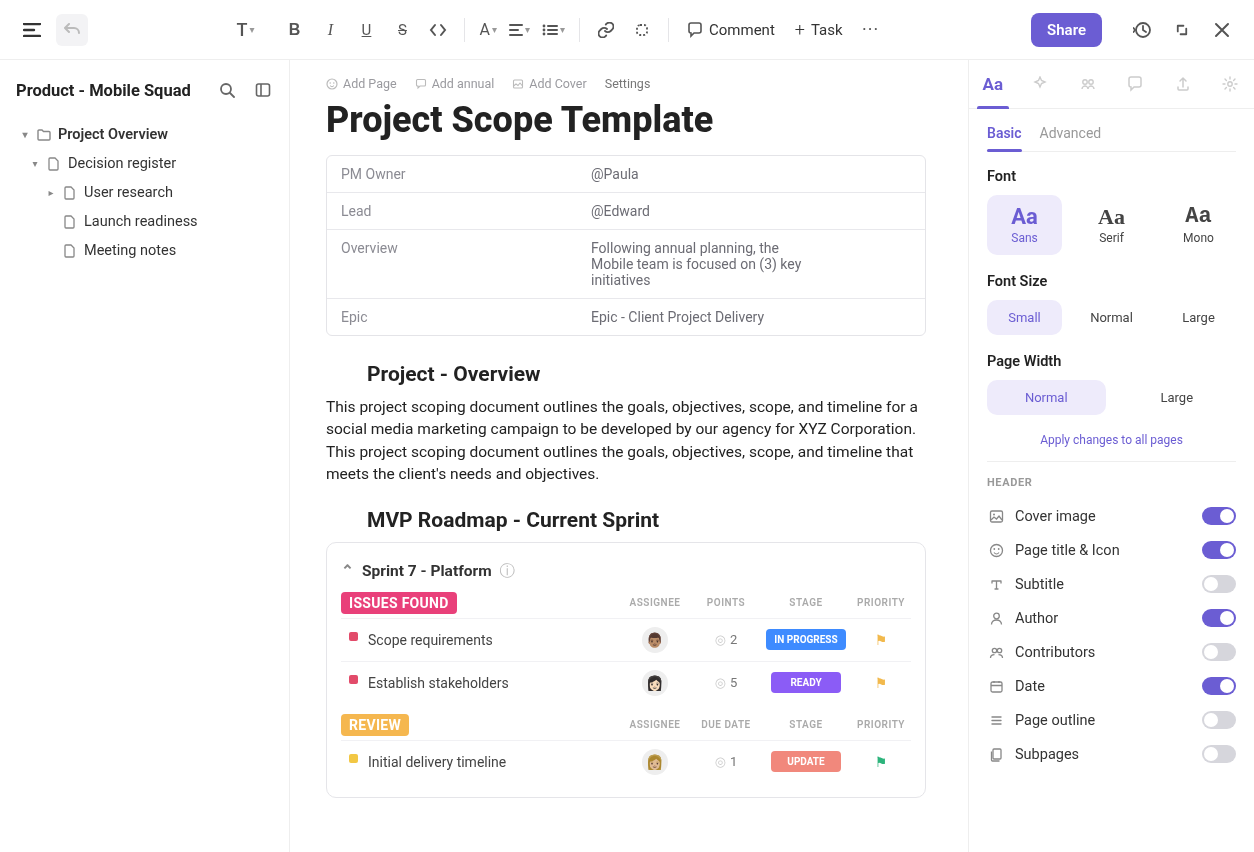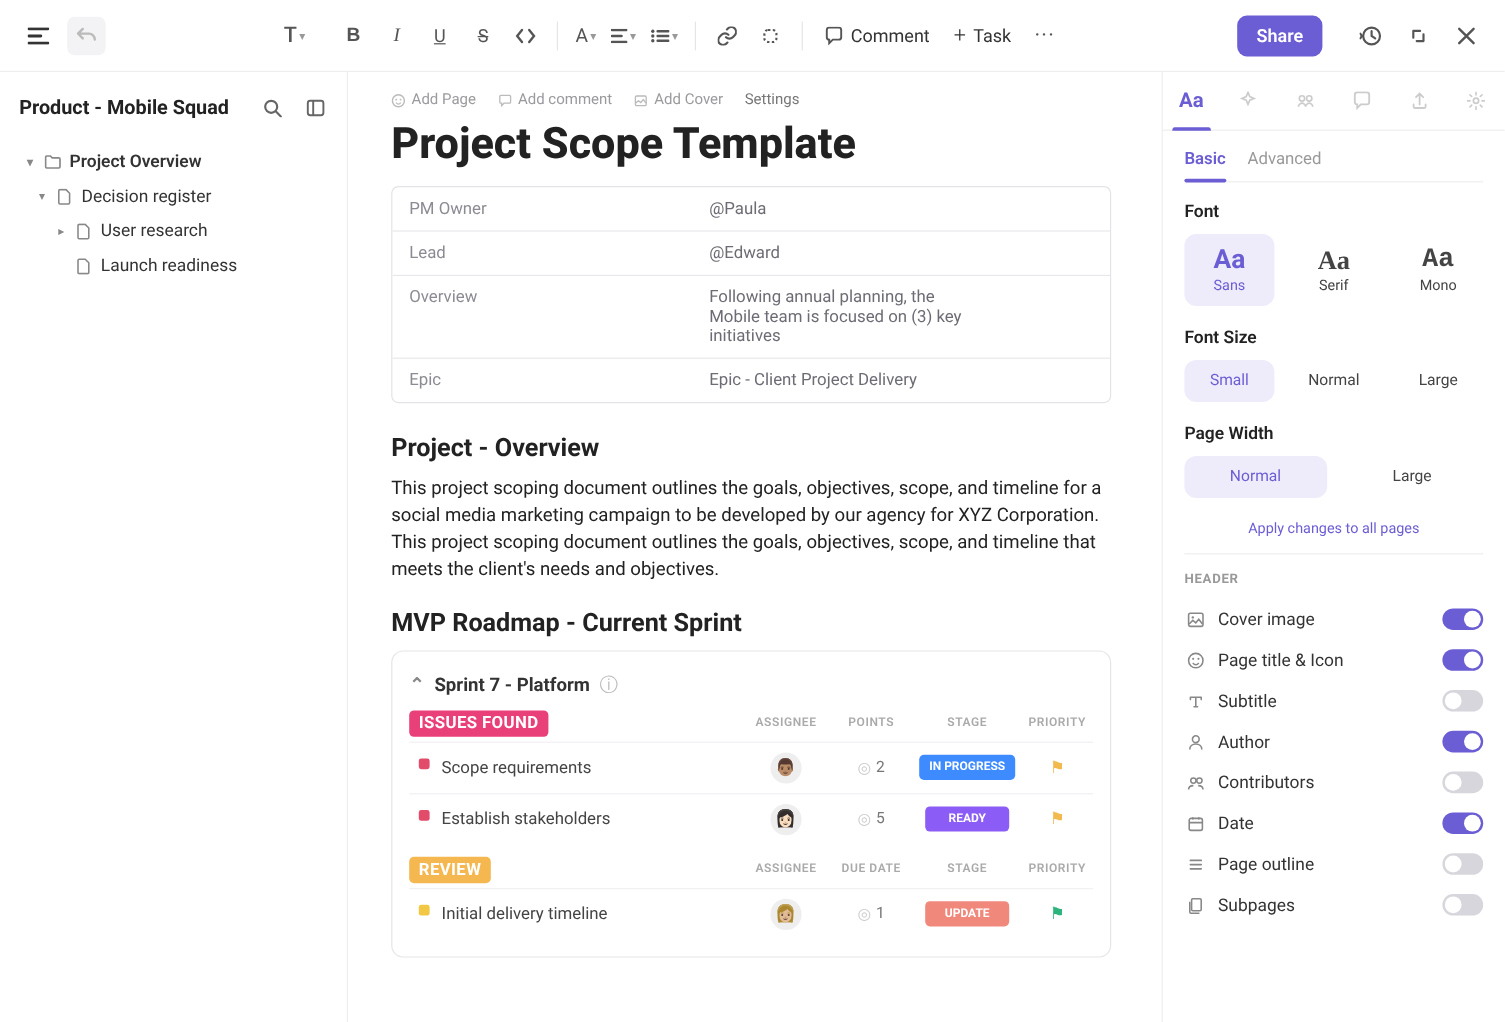--- a/index.html
+++ b/index.html
@@ -59,21 +59,21 @@
   .meta-row { display:flex; gap:18px; color:#9a9a9f; font-size:12.5px; margin-bottom:8px; }
   .meta-item { display:flex; align-items:center; gap:5px; cursor:pointer; }
   .doc-title { font-size:36px; font-weight:800; color:#222; margin-bottom:14px; }
 
   .info-table { width:600px; border:1px solid #e4e4e8; border-radius:6px; overflow:hidden; margin-bottom:26px; }
   .info-row { display:flex; border-top:1px solid #e8e8ec; }
   .info-row:first-child { border-top:none; }
   .info-key { width:250px; padding:10px 14px; color:#8b8b93; font-size:14px; }
   .info-val { flex:1; padding:10px 14px; color:#6c6c74; font-size:14px; }
 
-  .h2 { font-size:21px; font-weight:700; color:#222; margin-bottom:10px; }
+  .h2 { font-size:21px; font-weight:700; color:#222; margin-bottom:10px;margin-left:41px; }
   .para { font-size:15.5px; color:#222; line-height:1.45; margin-bottom:22px; max-width:620px; }
 
   
   .board { border:1px solid #e5e5e9; border-radius:10px; padding:10px 14px 14px 14px; max-width:600px; }
   .board-head { display:flex; align-items:center; gap:8px; padding:8px 0 10px 0; font-weight:700; font-size:15.5px; color:#333; }
   .board-head .info { color:#bbb; font-weight:normal; }
   .tag { display:inline-block; font-size:14px; font-weight:700; letter-spacing:.3px; padding:3px 8px; border-radius:4px; }
   .tag.pink { background:#E9407A; color:#fff; }
   .tag.orange { background:#F5B74F; color:#fff; }
   .cols { display:grid; grid-template-columns: 1fr 72px 70px 90px 60px; align-items:center; }
@@ -278,39 +278,48 @@
         </div>
         <div class="tree-row ind2">
           <span class="empty-tri"></span>
           <span class="page-ico">
               <svg width="12" height="14" viewBox="0 0 12 14">
                 <path d="M2 1h5l3 3v8a1 1 0 01-1 1H2a1 1 0 01-1-1V2a1 1 0 011-1z" fill="none" stroke="#888" stroke-width="1.3"></path>
               </svg>
             </span>
           <span>Launch readiness</span>
         </div>
+        <div class="tree-row ind2">
+          <span class="empty-tri"></span>
+          <span class="page-ico">
+              <svg width="12" height="14" viewBox="0 0 12 14">
+                <path d="M2 1h5l3 3v8a1 1 0 01-1 1H2a1 1 0 01-1-1V2a1 1 0 011-1z" fill="none" stroke="#888" stroke-width="1.3"></path>
+              </svg>
+            </span>
+          <span>Meeting notes</span>
+        </div>
       </div>
     </div>
 
     <div class="main">
       <div class="meta-row">
         <div class="meta-item">
           <svg width="12" height="12" viewBox="0 0 12 12">
               <circle cx="6" cy="6" r="5" fill="none" stroke="#bbb" stroke-width="1.2"></circle>
               <circle cx="4.2" cy="5" r=".8" fill="#bbb"></circle>
               <circle cx="7.8" cy="5" r=".8" fill="#bbb"></circle>
               <path d="M4 7.5c.6.8 1.3 1.2 2 1.2s1.4-.4 2-1.2" fill="none" stroke="#bbb" stroke-width="1"></path>
             </svg>
           <span>Add Page</span>
         </div>
         <div class="meta-item">
           <svg width="12" height="12" viewBox="0 0 12 12">
               <path d="M1.5 2.5a1 1 0 011-1h7a1 1 0 011 1v4.5a1 1 0 01-1 1H5l-2 2v-2h-.5a1 1 0 01-1-1V2.5z" fill="none" stroke="#bbb" stroke-width="1.1"></path>
             </svg>
-          <span>Add comment</span>
+          <span>Add annual</span>
         </div>
         <div class="meta-item">
           <svg width="12" height="12" viewBox="0 0 12 12">
               <rect x="1.5" y="2" width="9" height="8" rx="1" fill="none" stroke="#bbb" stroke-width="1.1"></rect>
               <path d="M1.5 8l2.5-2 2 1.5 2-2.5 2.5 3" fill="none" stroke="#bbb" stroke-width="1.1"></path>
             </svg>
           <span>Add Cover</span>
         </div>
         <div class="meta-item" style="color:#777;">
           <span>Settings</span>

